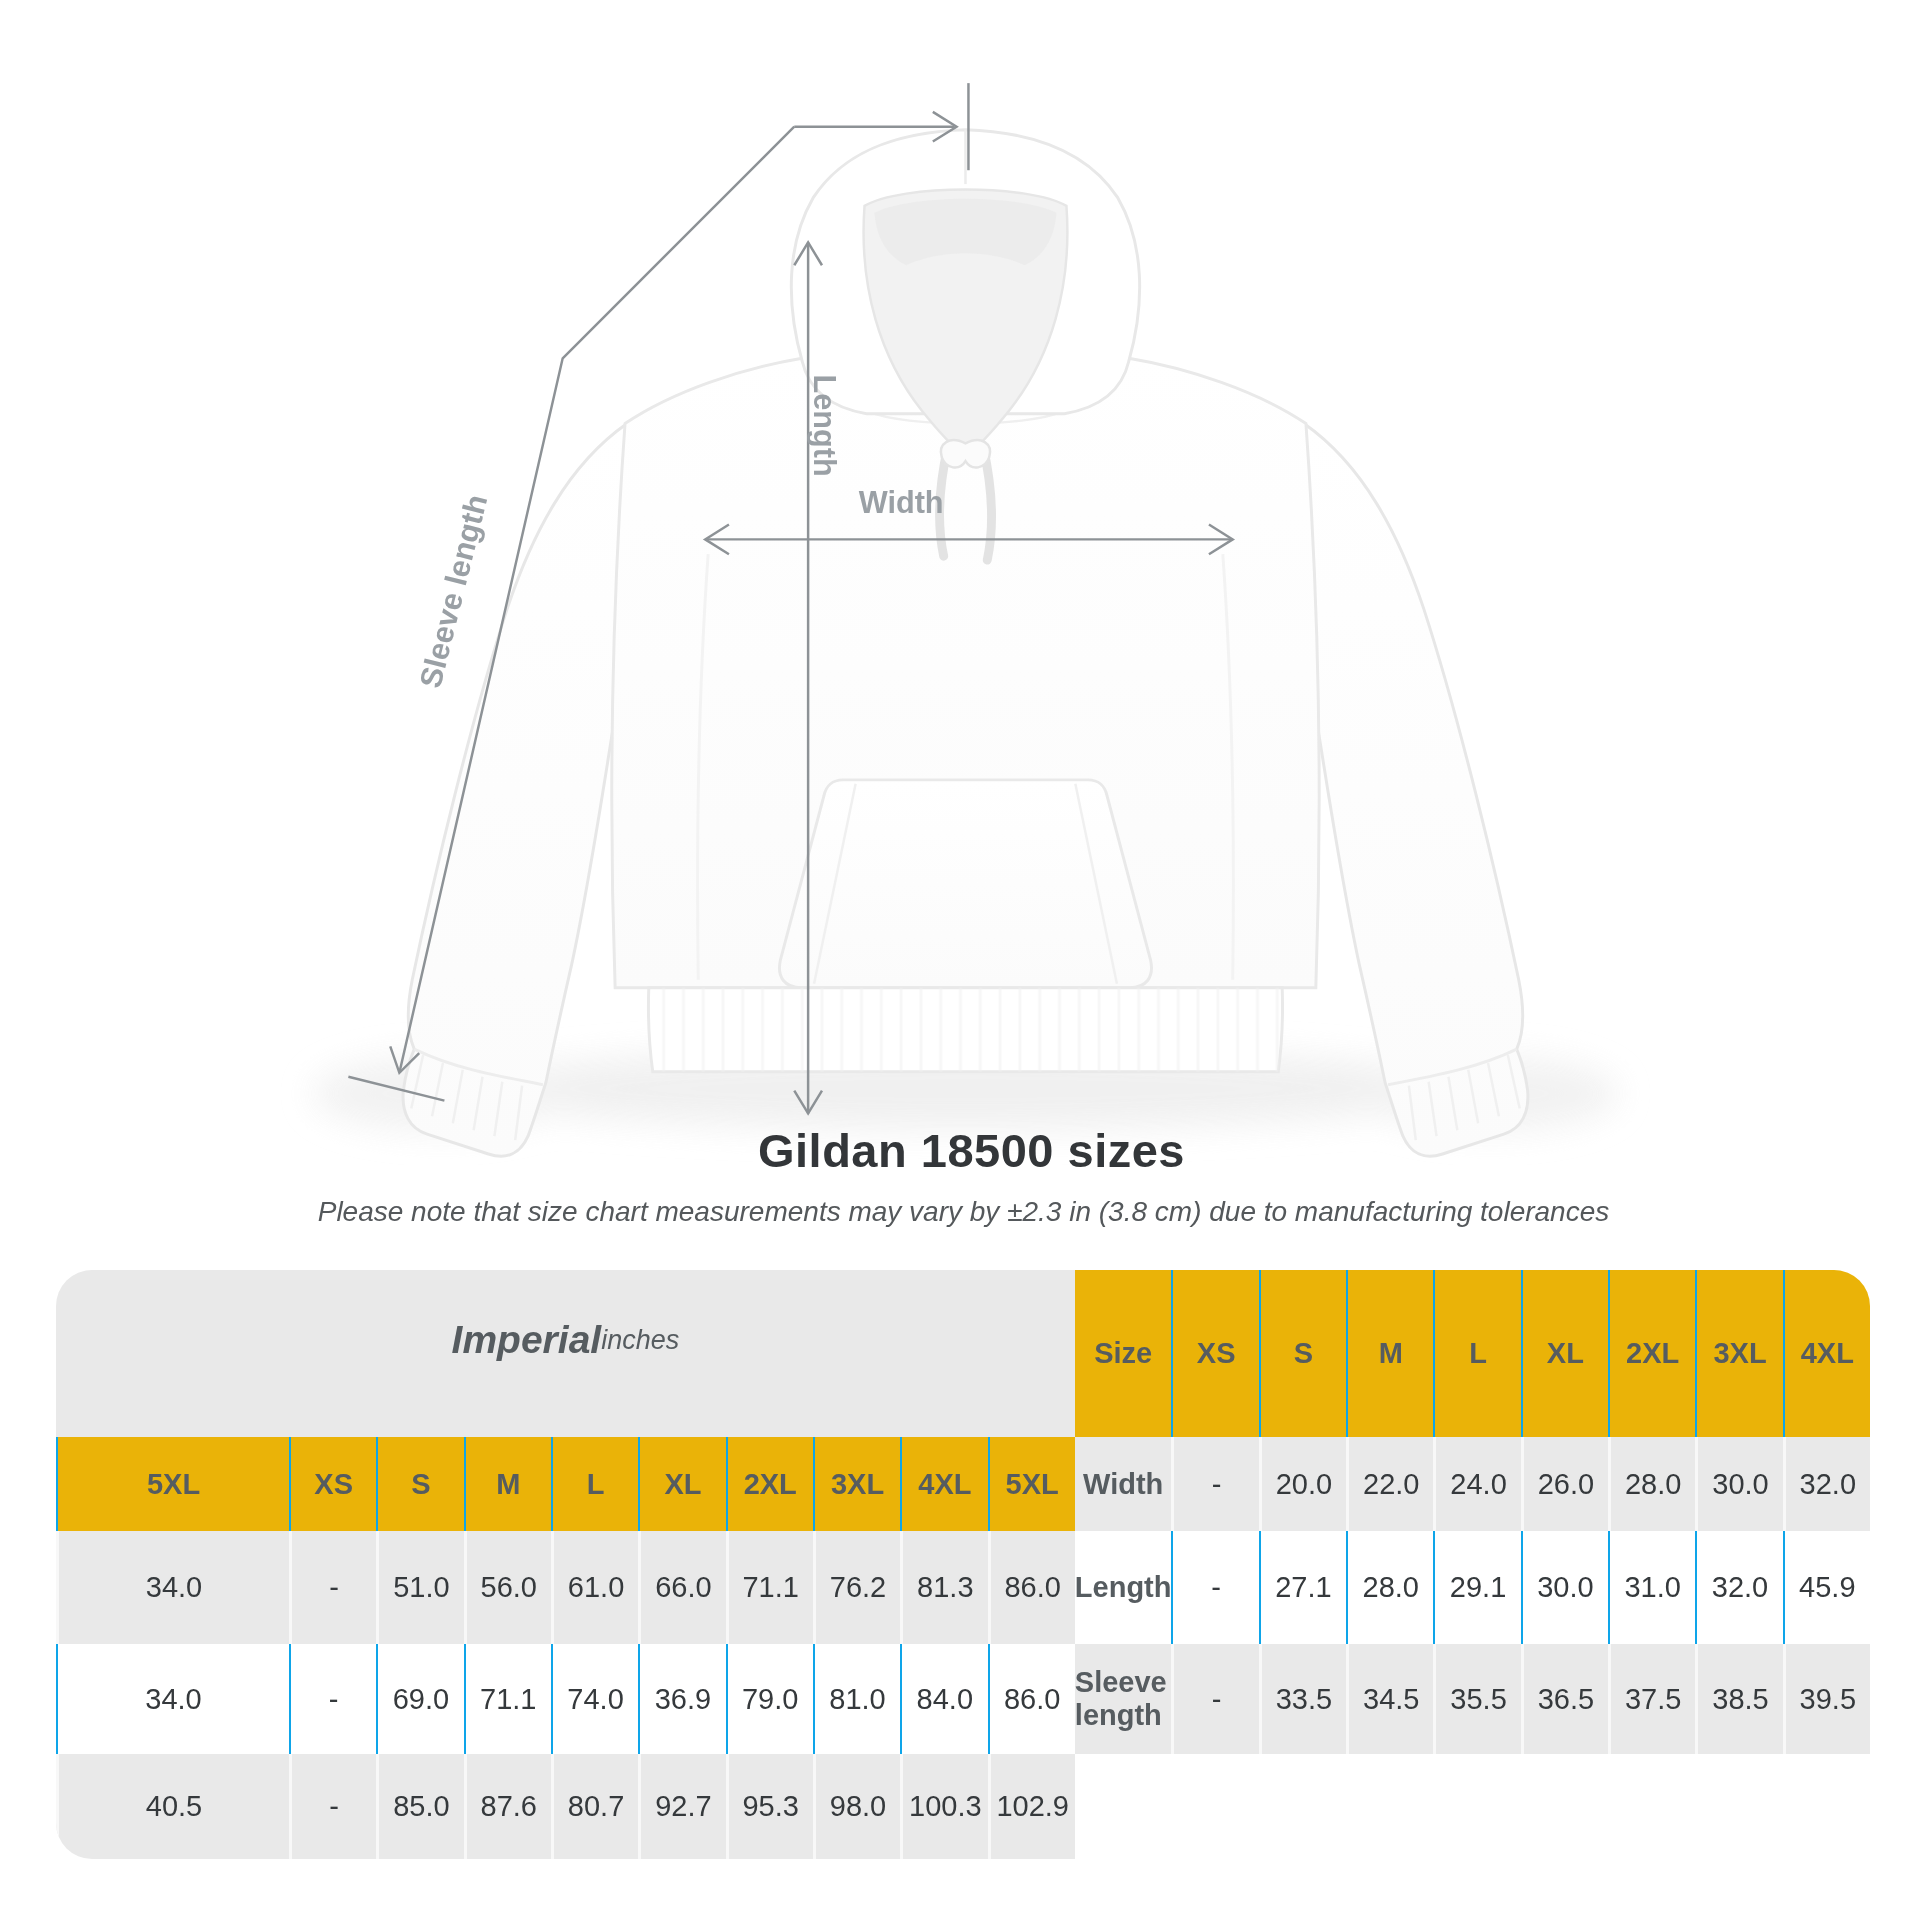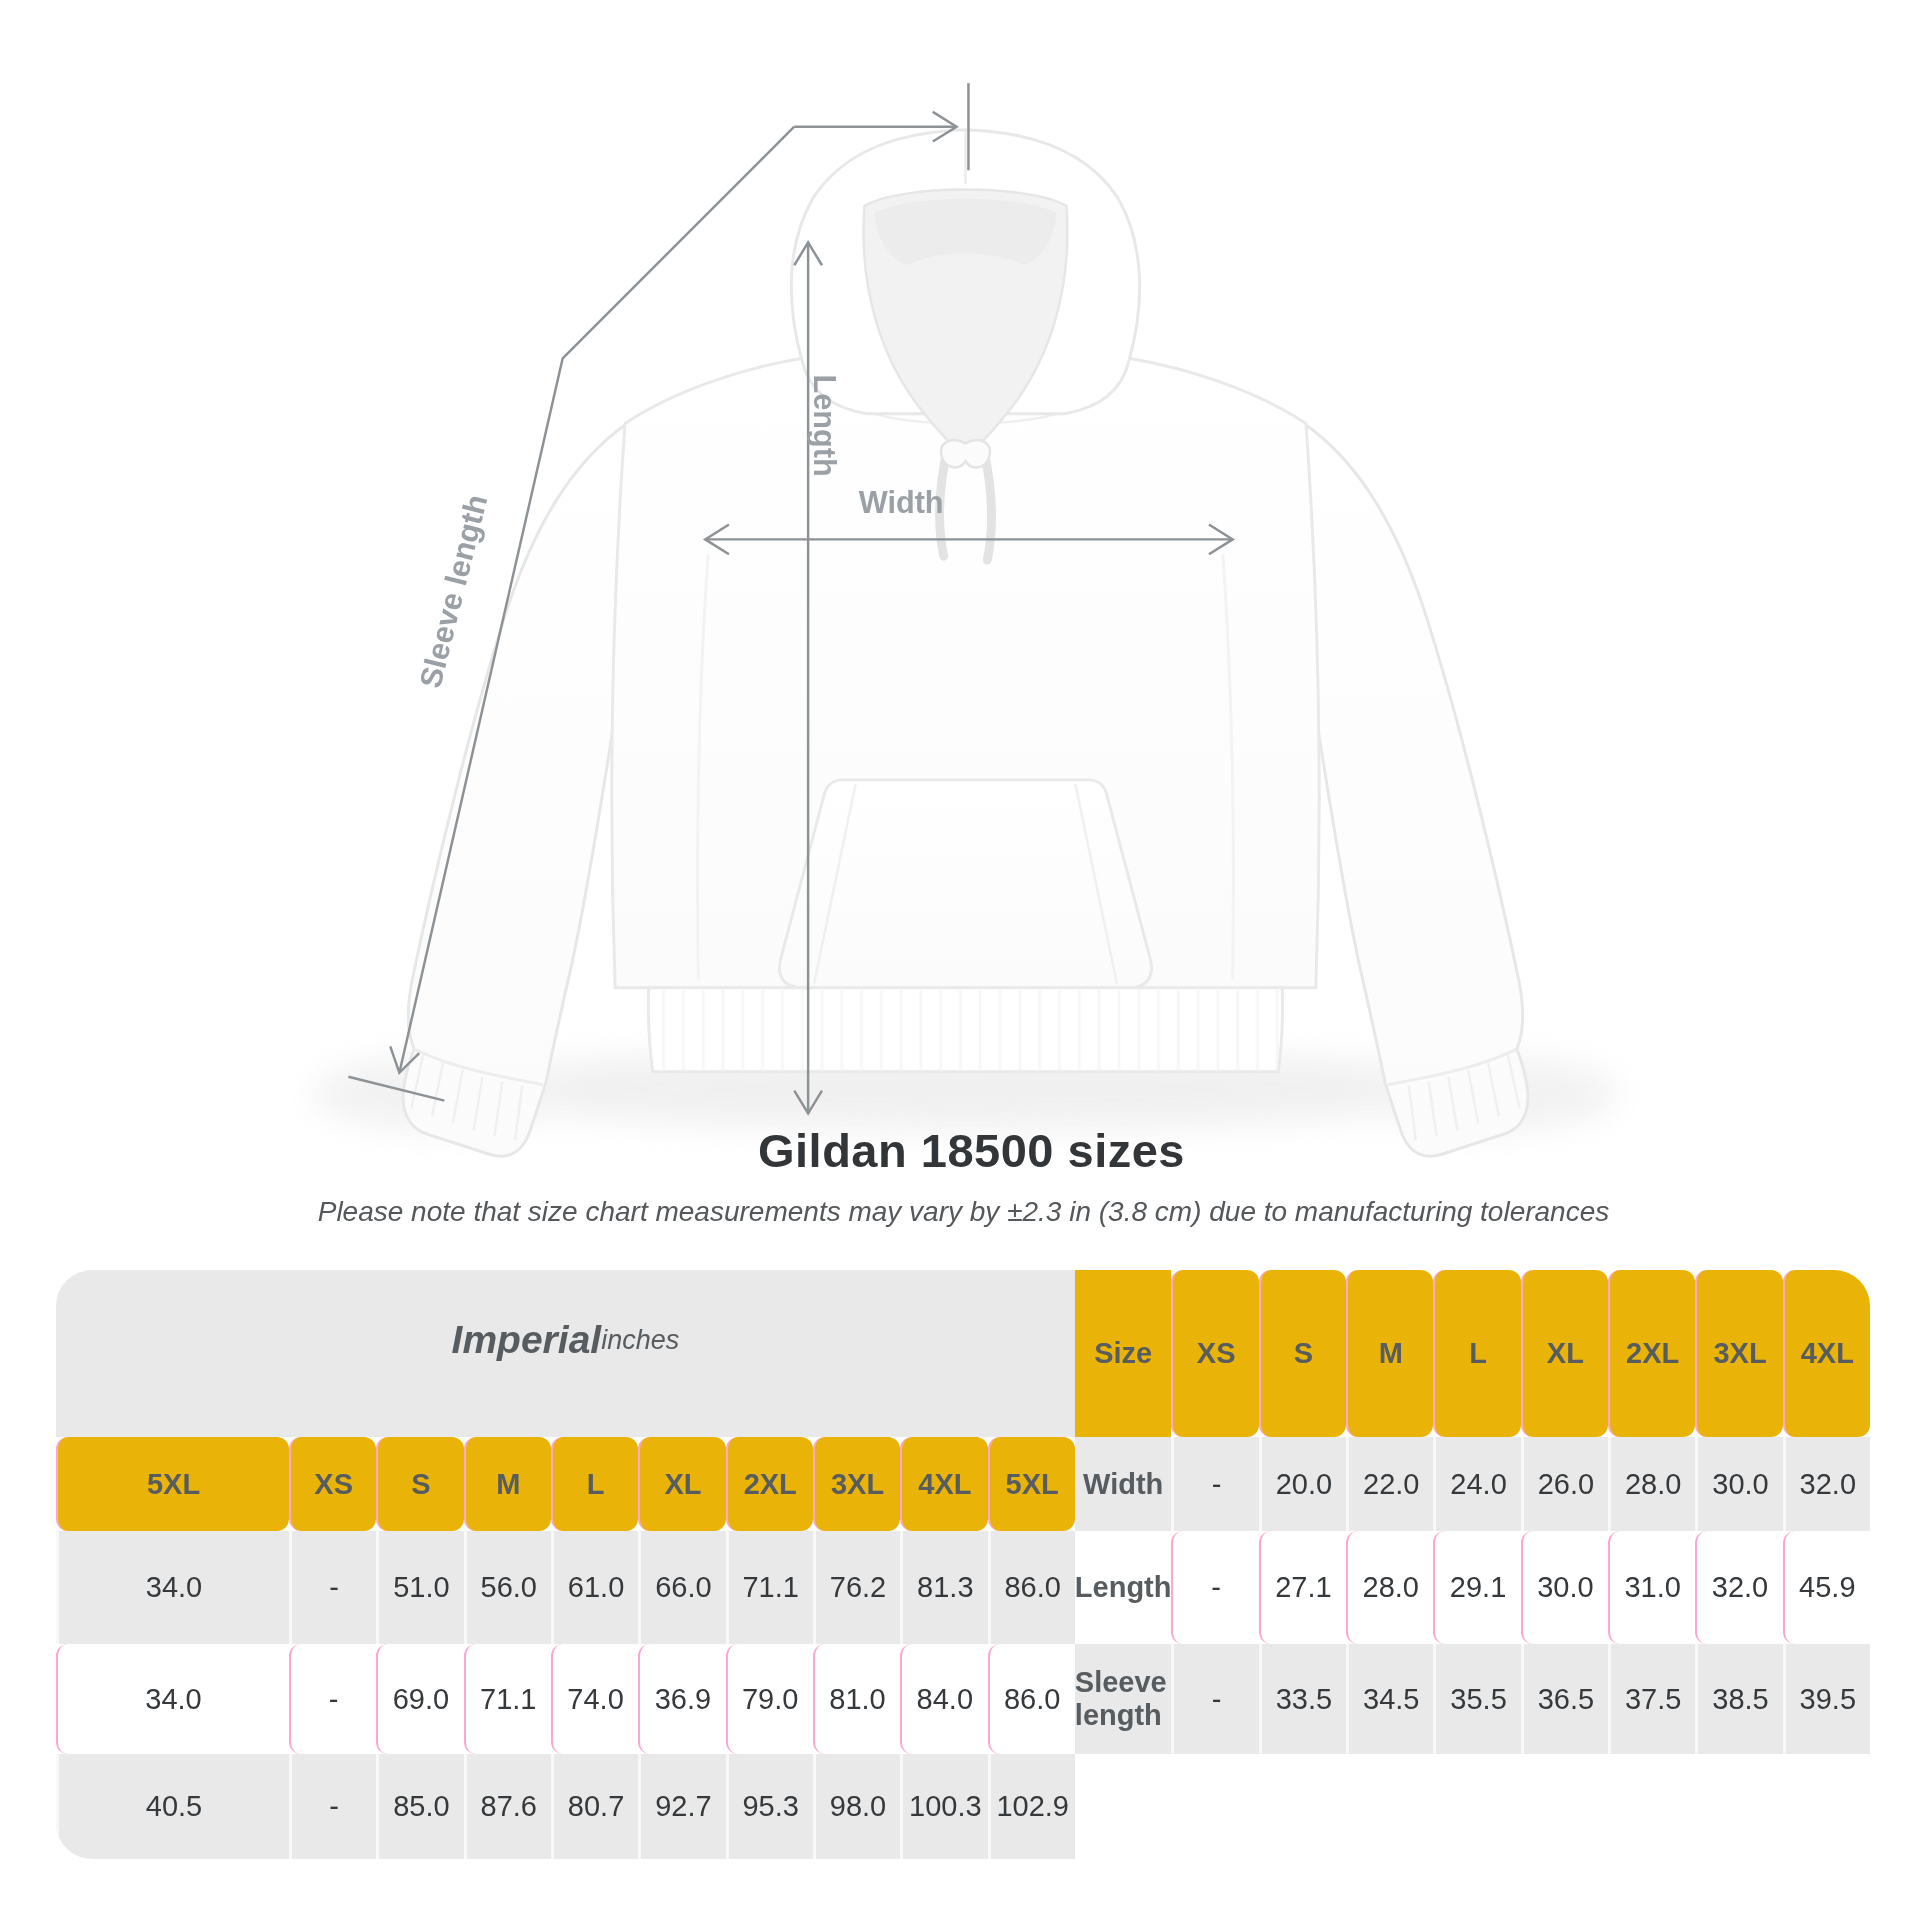--- a/index.html
+++ b/index.html
@@ -29,21 +29,21 @@
   .g-imp { grid-column:1 / 11; grid-row:1; }
   .g-met { grid-column:11 / 20; grid-row:1; }
   .glabel { font-size:39px; font-weight:bold; font-style:italic; color:#565c60; }
   .gunit  { font-size:27px; font-style:italic; color:#565c60; margin-top:2px; }
 
   .c { display:flex; align-items:center; justify-content:center; font-size:29px; color:#35393c; }
   .hc { background:#eab308; }
   .wc { background:#ffffff; }
   .gc { background:#e9e9e9; }
   .lbl { font-weight:bold; color:#565c60; }
-  .sep-w { border-left:2px solid #f9a8d4;border-radius:12px; }
+  .sep-w { border-left:2px solid #0ea5e9; }
   .sep-g { border-left:3px solid #f8f8f8; }
 </style>
 </head>
 <body>
 
 <div class="canvas">
 
   <svg class="diagram-svg" width="1927" height="1247" viewBox="0 0 1946 1260">
     <defs>
       <linearGradient id="bodyG" x1="0" y1="0" x2="0" y2="1">

